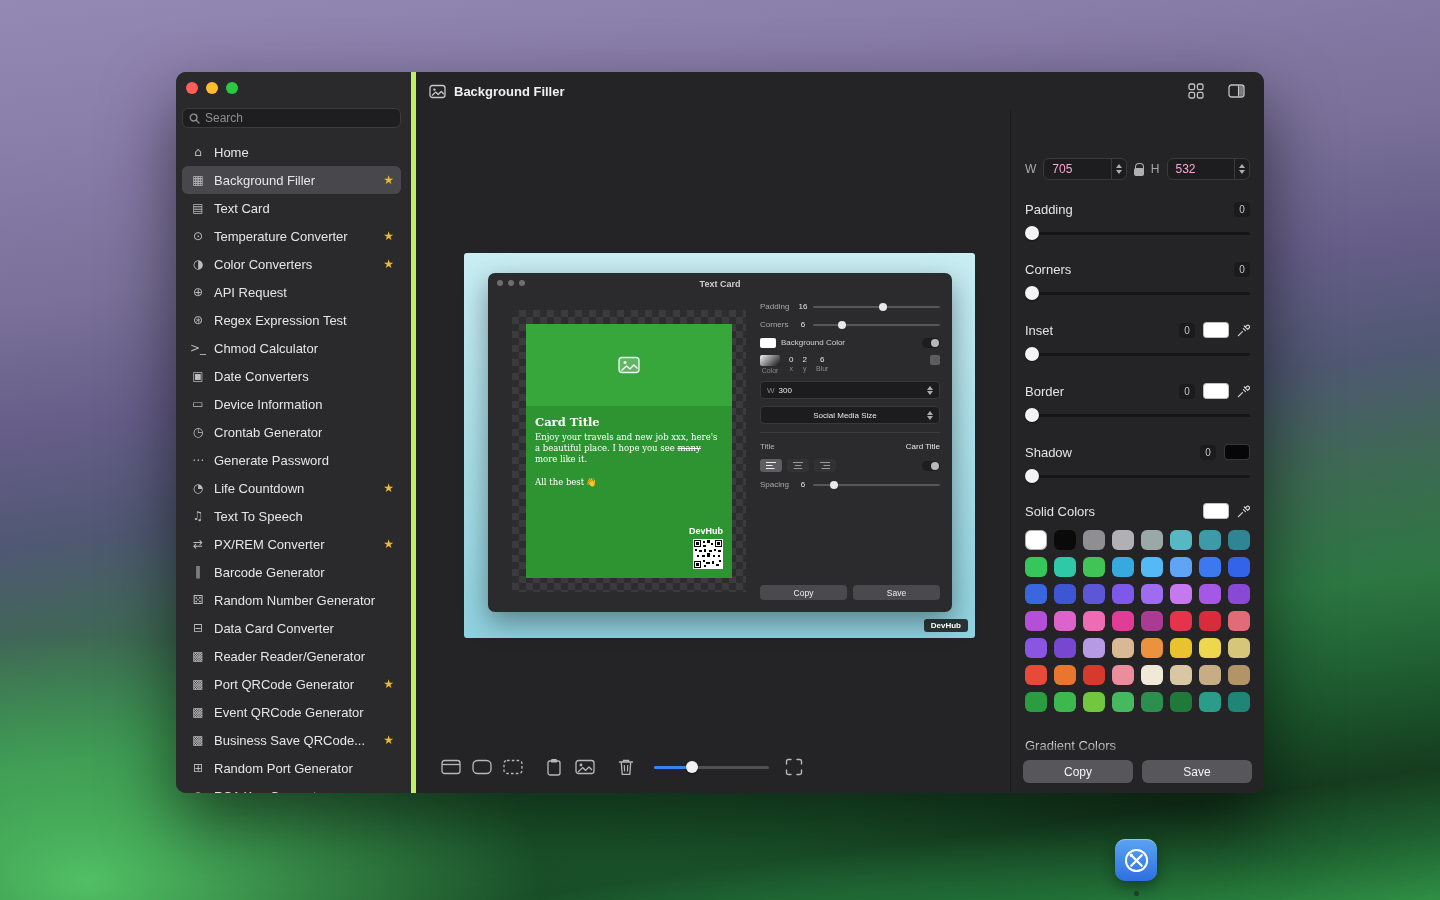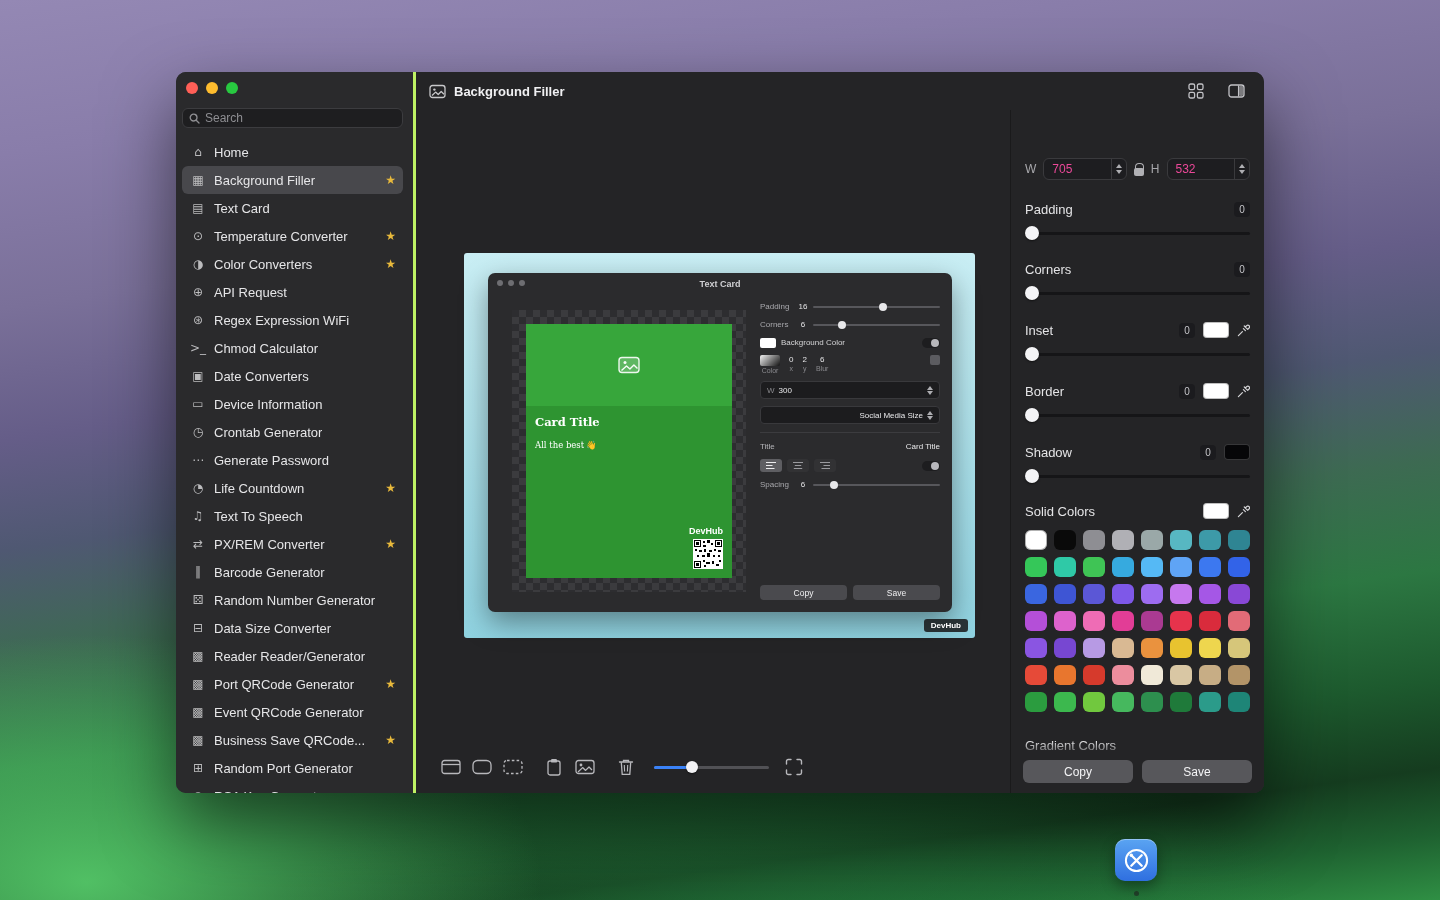--- a/index.html
+++ b/index.html
@@ -16,21 +16,21 @@
 
   
   .app-window {
     position:absolute; left:176px; top:72px; width:1088px; height:721px;
     border-radius:10px; overflow:hidden; display:flex;
     box-shadow: 0 30px 70px rgba(0,0,0,.55), 0 0 0 1px rgba(255,255,255,.07) inset;
     background:#242426;
   }
 
   
-  .sidebar { width:240px; height:100%; background:#2a2a2c; position:relative; border-right:3px solid #bef264; flex:0 0 auto; overflow:hidden; }
+  .sidebar { width:240px; height:100%; background:#2a2a2c; position:relative; border-right:5px solid #bef264; flex:0 0 auto; overflow:hidden; }
   .traffic { position:absolute; top:10px; left:10px; display:flex; gap:8px; }
   .tl { width:12px; height:12px; border-radius:50%; }
   .tl.red{background:#ff5f57;} .tl.yellow{background:#febc2e;} .tl.green{background:#28c840;}
   .search-field {
     margin:36px 10px 0 6px; height:20px; background:#1e1e20; border:1px solid #3c3c3f; border-radius:6px;
     display:flex; align-items:center; gap:5px; padding:0 6px;
   }
   .search-field svg { flex:0 0 auto; }
   .search-field input {
     flex:1; background:transparent; border:none; outline:none; color:#d0d0d4; font-size:12px; font-family:inherit; min-width:0;
@@ -124,21 +124,21 @@
   .ct-gap { width:10px; }
   .zoom-slider { width:115px; height:3px; background:#515155; border-radius:2px; position:relative; margin:0 14px 0 8px; }
   .zoom-fill { position:absolute; left:0; top:0; bottom:0; width:38px; background:#3a82f7; border-radius:2px; }
   .zoom-knob { position:absolute; left:32px; top:-4.5px; width:12px; height:12px; border-radius:50%; background:#f2f2f4; box-shadow:0 1px 2px rgba(0,0,0,.5); }
 
   
   .inspector { flex:1; position:relative; border-left:1px solid rgba(0,0,0,.28); padding:0 14px; overflow:hidden; }
   .size-row { margin-top:48px; display:flex; align-items:center; gap:7px; }
   .dim-label { font-size:12px; color:#a8a8ac; flex:0 0 auto; }
   .stepbox { flex:1; height:22px; background:#1d1d20; border:1px solid #3a3a3d; border-radius:6px; display:flex; align-items:stretch; overflow:hidden; }
-  .stepbox .val { flex:1; display:flex; align-items:center; padding-left:8px; font-size:12px; color:#ec4899; }
+  .stepbox .val { flex:1; display:flex; align-items:center; padding-left:8px; font-size:12px; color:#f9a8d4; }
   .stepper { width:15px; border-left:1px solid #3a3a3d; display:flex; flex-direction:column; align-items:center; justify-content:center; gap:2px; }
   .lock { width:10px; height:8px; background:#b0b0b4; border-radius:2px; position:relative; margin-top:5px; flex:0 0 auto; }
   .lock::before { content:""; position:absolute; top:-5px; left:1.5px; width:7px; height:7px; border:1.5px solid #b0b0b4; border-bottom:none; border-radius:4px 4px 0 0; }
 
   .section { margin-top:22px; }
   .sec-head { display:flex; align-items:center; gap:8px; }
   .sec-label { flex:1; font-size:13px; color:#e4e4e6; }
   .sec-badge { min-width:16px; height:15px; padding:0 4px; background:#1b1b1e; border-radius:4px; font-size:10px; color:#c4c4c8; display:flex; align-items:center; justify-content:center; }
   .sec-swatch { width:26px; height:16px; border-radius:4px; background:#fff; box-shadow: inset 0 0 0 1px rgba(0,0,0,.25); }
   .sec-swatch.black { background:#060608; box-shadow: inset 0 0 0 1px rgba(255,255,255,.2); }
@@ -211,21 +211,21 @@
             <span class="nav-icon">◑</span>
             <span class="nav-label">Color Converters</span>
             <span class="nav-star">★</span>
           </div>
           <div class="nav-item">
             <span class="nav-icon">⊕</span>
             <span class="nav-label">API Request</span>
           </div>
           <div class="nav-item">
             <span class="nav-icon">⊛</span>
-            <span class="nav-label">Regex Expression WiFi</span>
+            <span class="nav-label">Regex Expression Test</span>
           </div>
           <div class="nav-item">
             <span class="nav-icon">&gt;_</span>
             <span class="nav-label">Chmod Calculator</span>
           </div>
           <div class="nav-item">
             <span class="nav-icon">▣</span>
             <span class="nav-label">Date Converters</span>
           </div>
           <div class="nav-item">
@@ -257,21 +257,21 @@
           <div class="nav-item">
             <span class="nav-icon">‖</span>
             <span class="nav-label">Barcode Generator</span>
           </div>
           <div class="nav-item">
             <span class="nav-icon">⚄</span>
             <span class="nav-label">Random Number Generator</span>
           </div>
           <div class="nav-item">
             <span class="nav-icon">⊟</span>
-            <span class="nav-label">Data Size Converter</span>
+            <span class="nav-label">Data Card Converter</span>
           </div>
           <div class="nav-item">
             <span class="nav-icon">▩</span>
             <span class="nav-label">Reader Reader/Generator</span>
           </div>
           <div class="nav-item">
             <span class="nav-icon">▩</span>
             <span class="nav-label">Port QRCode Generator</span>
             <span class="nav-star">★</span>
           </div>
@@ -344,20 +344,21 @@
                 <div class="green-card">
                   <div class="card-image">
                     <svg width="22" height="18" viewBox="0 0 22 18">
                         <rect x="1" y="1.5" width="20" height="15" rx="3" fill="rgba(255,255,255,.2)" stroke="rgba(255,255,255,.9)" stroke-width="1.4"></rect>
                         <circle cx="7" cy="6.5" r="1.5" fill="rgba(255,255,255,.95)"></circle>
                         <path d="M3.5 14.5l5-4.5 3.4 3 4-4 3.6 3.6" fill="none" stroke="rgba(255,255,255,.95)" stroke-width="1.4" stroke-linejoin="round"></path>
                       </svg>
                   </div>
                   <div class="card-text">
                     <div class="card-title">Card Title</div>
+                    <div class="card-body"><span>Enjoy your travels and new job xxx, here's a beautiful place. I hope you see </span><span class="strike">many</span><span> more like it.</span></div>
                     <div class="card-closing">All the best 👋</div>
                   </div>
                   <div class="card-brand">
                     <span class="brand-name">DevHub</span>
                     <svg width="30" height="30" viewBox="0 0 29 29" shape-rendering="crispEdges">
                         <rect width="29" height="29" fill="#fff"></rect>
                         <g fill="#000">
                           <rect x="1" y="1" width="7" height="7"></rect>
                           <rect x="21" y="1" width="7" height="7"></rect>
                           <rect x="1" y="21" width="7" height="7"></rect>
@@ -439,21 +440,21 @@
                 </div>
                 <div class="mbox">
                     <span class="dim">W</span>
                     <span class="bval">300</span>
                     <div class="stepcol">
                       <div class="chev-up"></div>
                       <div class="chev-down"></div>
                     </div>
                   </div>
                 <div class="mbox">
-                    <span class="bval" style="text-align:right">Social Media Size</span>
+                    <span class="bval" style="text-align:center">Social Media Size</span>
                     <div class="stepcol">
                       <div class="chev-up"></div>
                       <div class="chev-down"></div>
                     </div>
                   </div>
                 <div class="mhr"></div>
                 <div class="mrow">
                     <span class="mlabel" style="flex:1;width:auto;color:#b4b4b8">Title</span>
                     <span style="color:#e8e8ea">Card Title</span>
                   </div>

